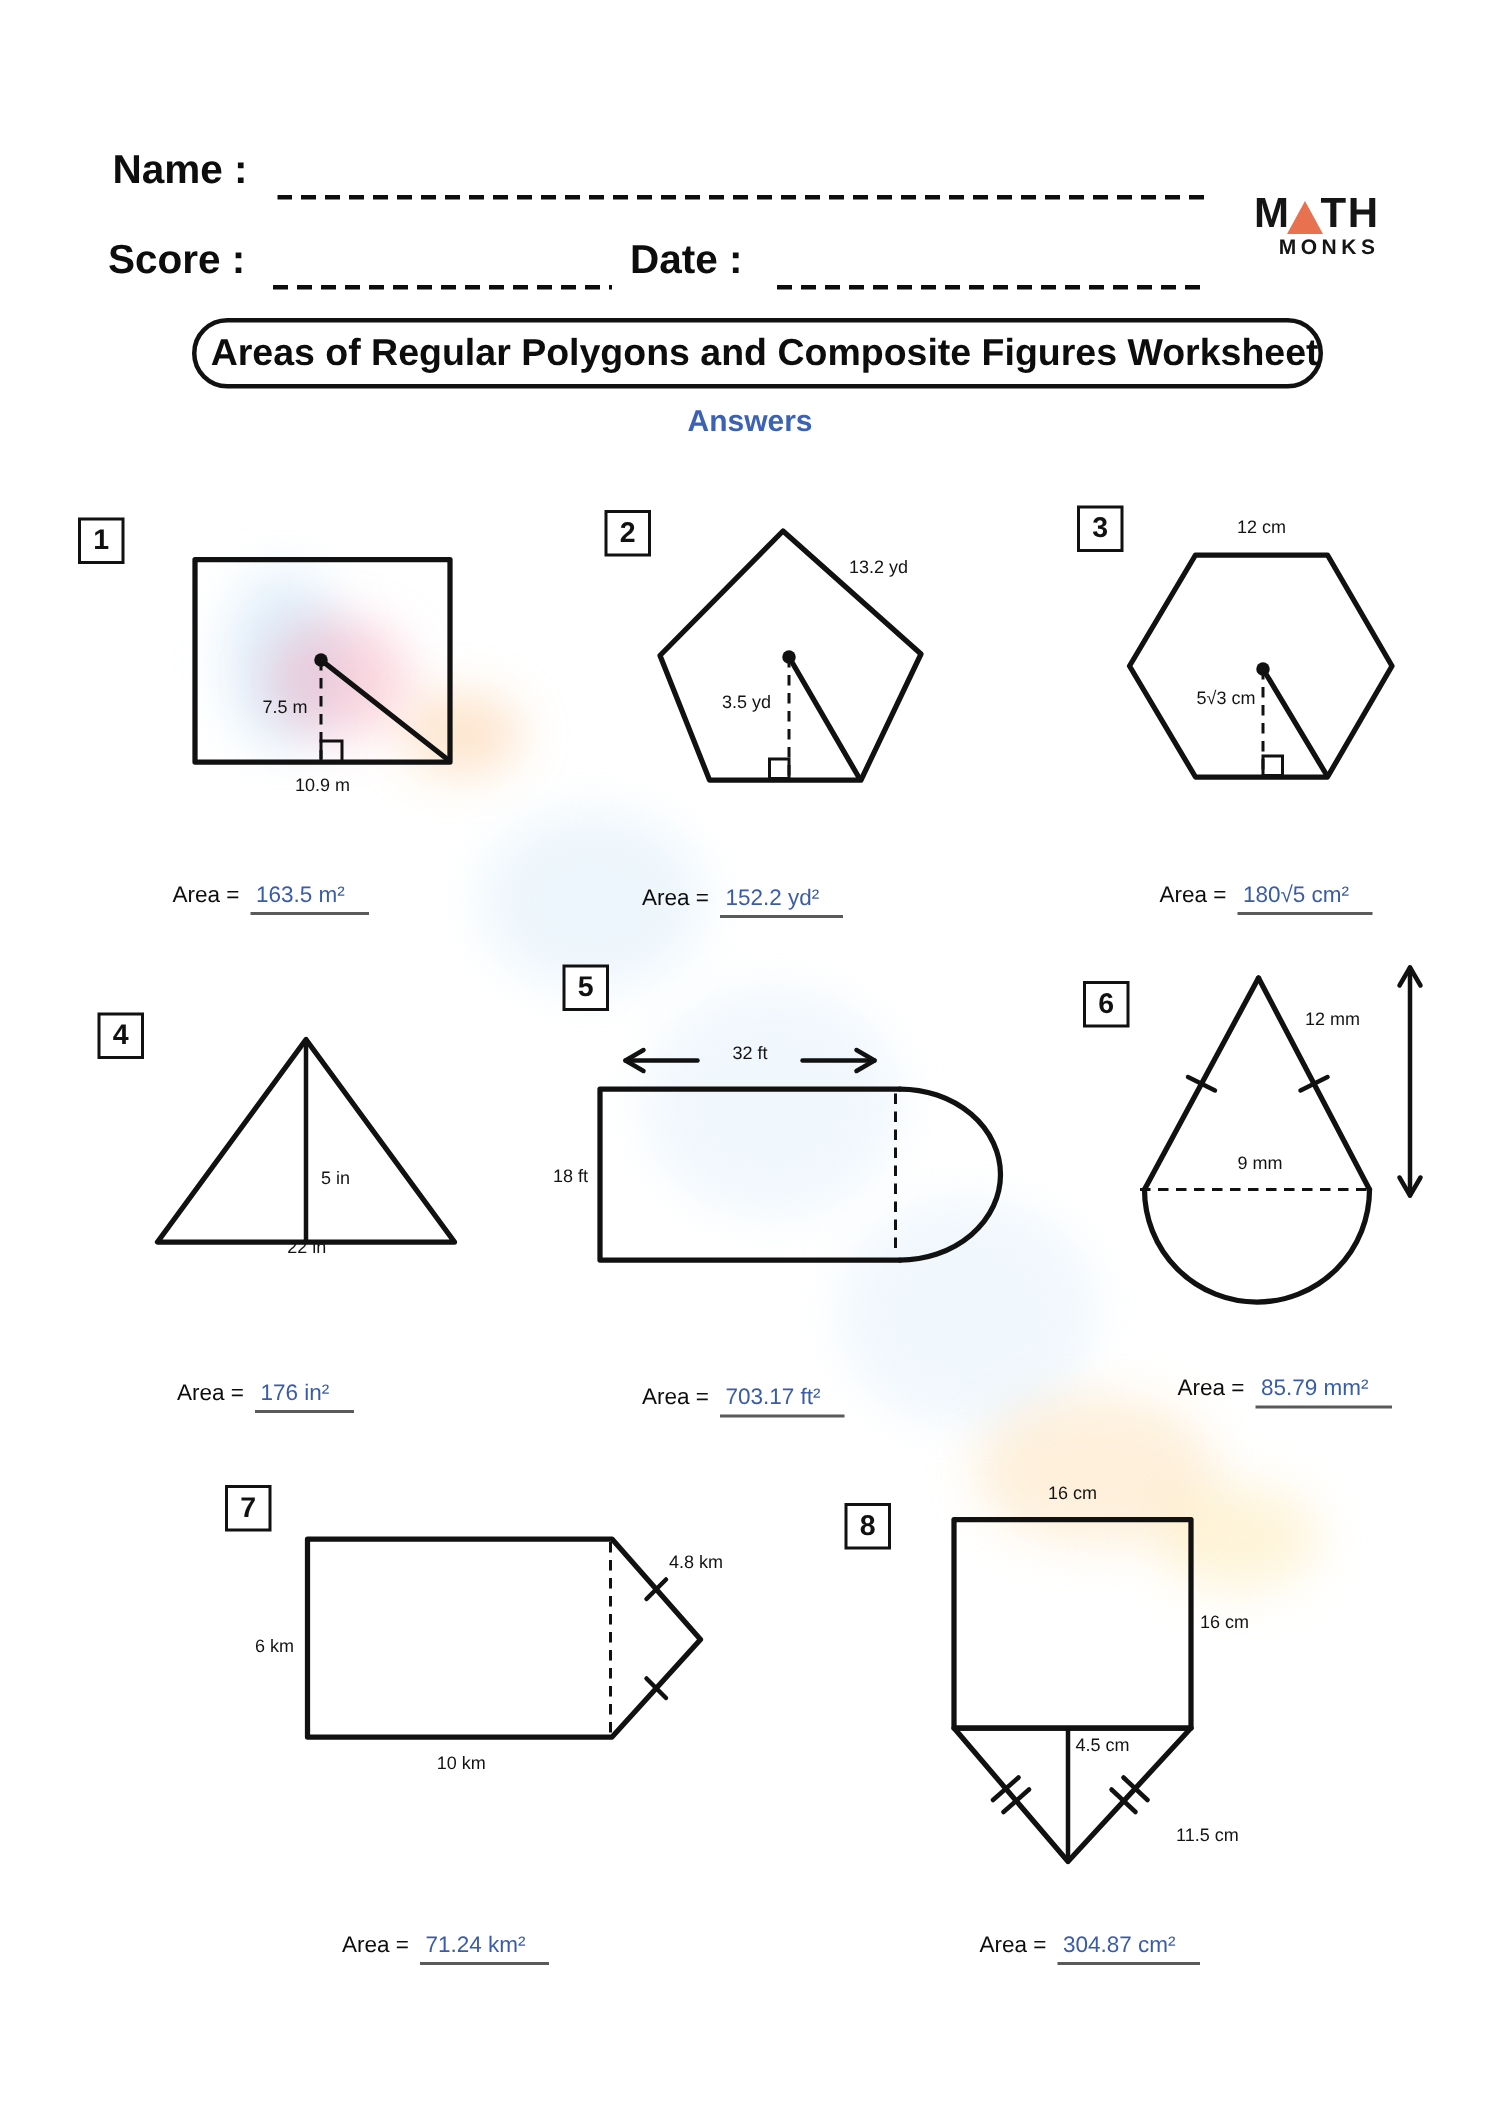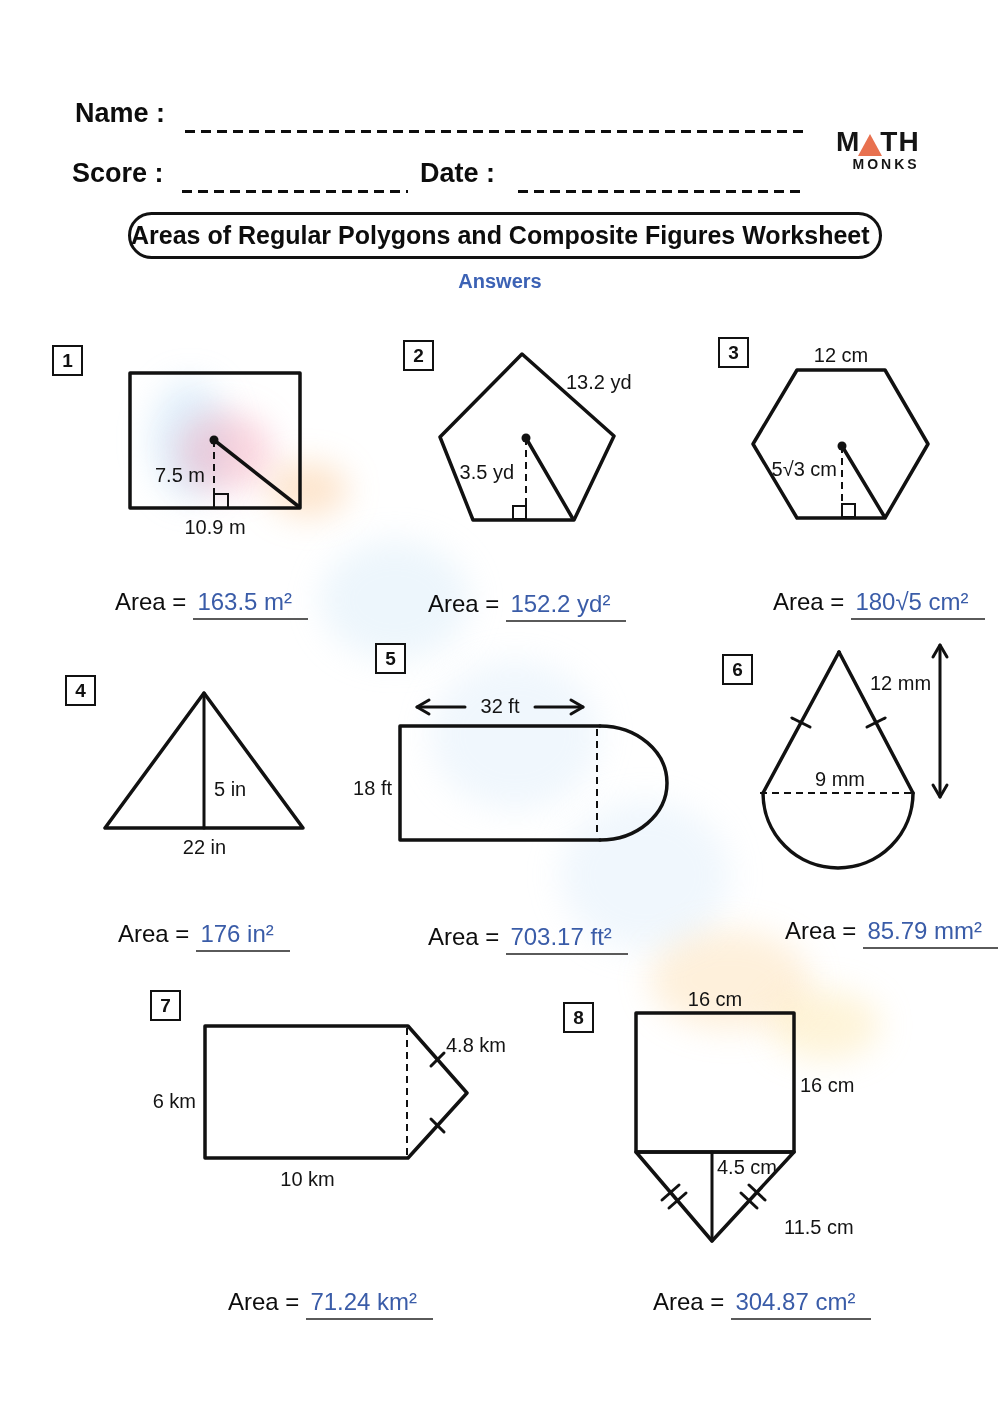--- a/index.html
+++ b/index.html
@@ -29,37 +29,37 @@
 
   .logo{position:absolute;left:836px;top:128px;display:flex;flex-direction:column;align-items:flex-end;}
   .logo-row{display:flex;align-items:flex-end;font-size:28px;font-weight:700;letter-spacing:1px;color:#151515;line-height:1;}
   .logo-tri{width:0;height:0;border-left:12px solid transparent;border-right:12px solid transparent;
     border-bottom:22px solid var(--logo-orange);margin:0 -2px 0 -2px;}
   .logo-sub{font-size:14px;font-weight:700;letter-spacing:3px;color:#151515;margin-top:0;}
 
   .title-box{
     position:absolute;left:128px;top:212px;width:754px;height:47px;
     border:3.5px solid var(--ink);border-radius:24px;
-    display:flex;align-items:center;justify-content:flex-start;
+    display:flex;align-items:center;justify-content:flex-end;
     font-size:25px;font-weight:600;color:#0d0d0d;background:rgba(255,255,255,0.6);
   }
   .answers-heading{position:absolute;left:0;top:270px;width:1000px;text-align:center;
     font-size:20px;font-weight:600;color:#3c62b5;}
 
   .problem{position:absolute;}
   .num{
     position:absolute;width:31px;height:31px;border:2.5px solid var(--ink);
     display:flex;align-items:center;justify-content:center;
     font-size:19px;font-weight:700;background:#fff;z-index:3;
   }
   .fig{position:absolute;left:0;top:0;z-index:1;}
-  .dim{position:absolute;font-size:20px;color:#141414;white-space:nowrap;z-index:2;}
+  .dim{position:absolute;font-size:12px;color:#141414;white-space:nowrap;z-index:2;}
   .dim.r{text-align:right;}
   .dim.c{text-align:center;}
-  .area{position:absolute;font-size:24px;color:#0d0d0d;white-space:nowrap;z-index:2;}
+  .area{position:absolute;font-size:15px;color:#0d0d0d;white-space:nowrap;z-index:2;}
   .area .ans{color:var(--answer-blue);border-bottom:2px solid #5a5a5a;padding:0 16px 3px 4px;margin-left:7px;}
 
   
   .outline{fill:none;stroke:var(--ink);stroke-width:3.5;stroke-linejoin:round;stroke-linecap:round;}
   .dash{fill:none;stroke:var(--ink);stroke-width:2;stroke-dasharray:7 5;}
   .ra{fill:none;stroke:var(--ink);stroke-width:2;}
   .tick{stroke:var(--ink);stroke-width:3;stroke-linecap:round;}
   .dot{fill:var(--ink);stroke:none;}
   .arrow{fill:none;stroke:var(--ink);stroke-width:3;stroke-linecap:round;stroke-linejoin:round;}
 </style>
@@ -146,21 +146,21 @@
     </div>
   </div>
 
   <div class="problem" style="left:55px;top:660px;width:310px;height:300px;">
     <div class="num" style="left:10px;top:15px;">4</div>
     <svg class="fig" width="310" height="220" viewBox="0 0 310 220">
       <polygon class="outline" points="149,33 50,168 248,168"></polygon>
       <line class="outline" style="stroke-width:3" x1="149" y1="33" x2="149" y2="168"></line>
     </svg>
     <div class="dim" style="left:159px;top:118px;">5 in</div>
-    <div class="dim c" style="left:92px;top:176px;width:115px;">22 in</div>
+    <div class="dim c" style="left:92px;top:164px;width:115px;">22 in</div>
     <div class="area" style="left:63px;top:260px;">
       <span>Area =</span><span class="ans">176 in²</span>
     </div>
   </div>
 
   <div class="problem" style="left:350px;top:640px;width:350px;height:320px;">
     <div class="num" style="left:25px;top:3px;">5</div>
     <svg class="fig" width="350" height="230" viewBox="0 0 350 230">
       <line class="arrow" x1="67" y1="67" x2="115" y2="67"></line>
       <polyline class="arrow" points="79,60 67,67 79,74"></polyline>

